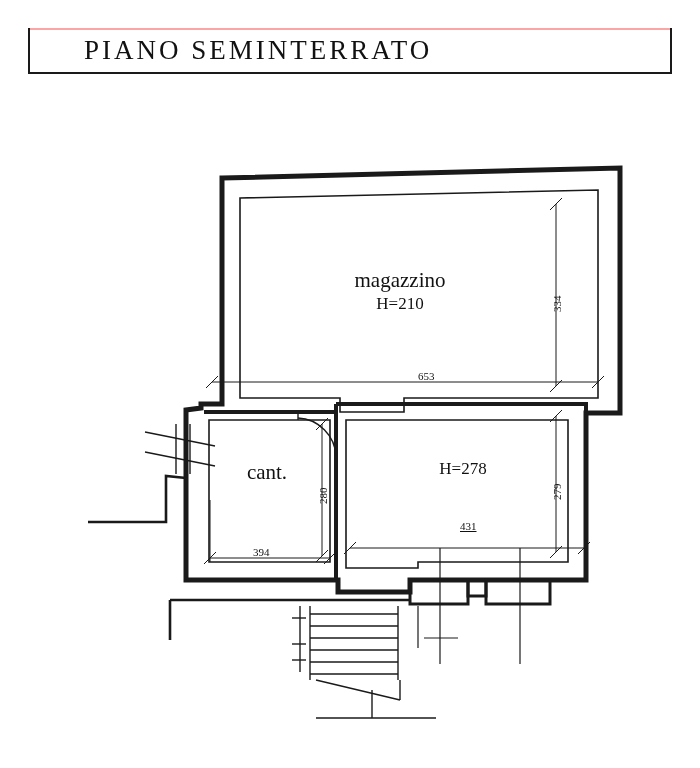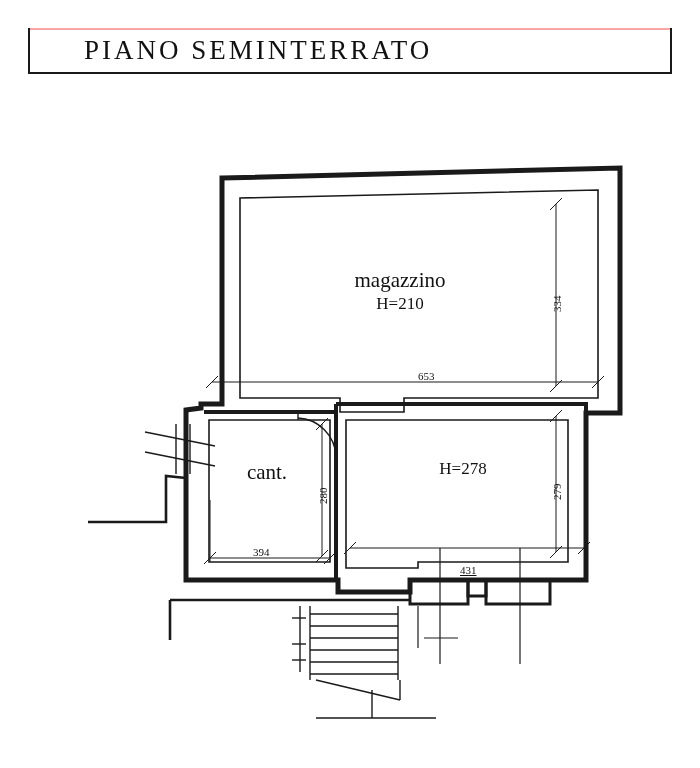--- a/index.html
+++ b/index.html
@@ -217,17 +217,17 @@
   </div>
 
   <div class="dim-text" style="left:390px; top:370px;padding-left:28px;">653</div>
 
   <div class="dim-text vert" style="left:551px; top:312px;">334</div>
 
   <div class="dim-text" style="left:253px; top:546px;">394</div>
 
   <div class="dim-text vert" style="left:317px; top:504px;">280</div>
 
-  <div class="dim-text" style="left:460px; top:564px;text-decoration:underline;">431</div>
+  <div class="dim-text" style="left:460px; top:520px;text-decoration:underline;">431</div>
 
   <div class="dim-text vert" style="left:551px; top:500px;">279</div>
 
 </div>
 
 </body></html>

